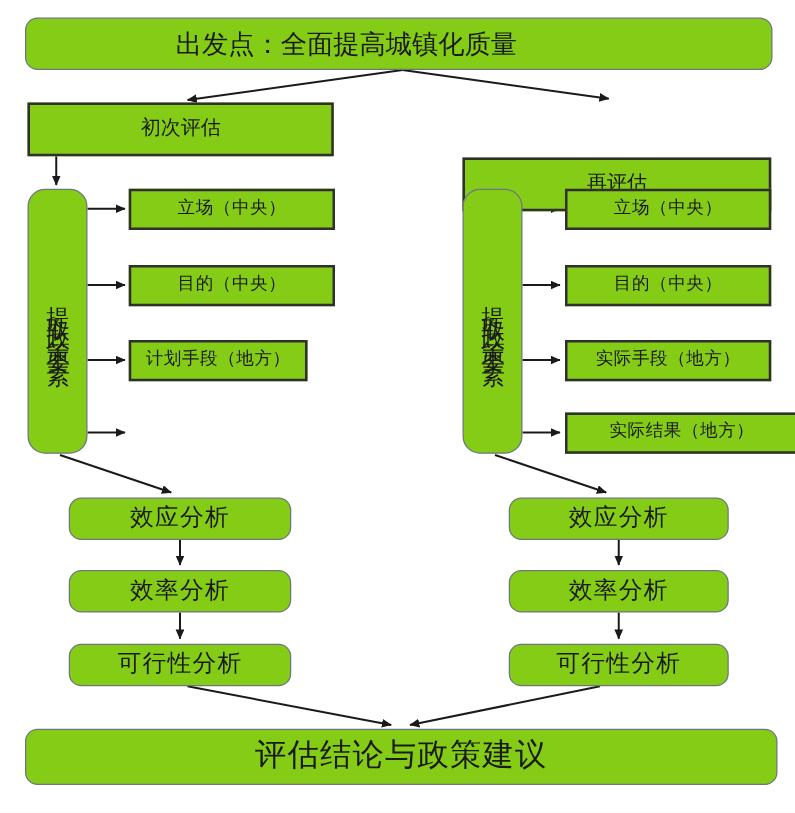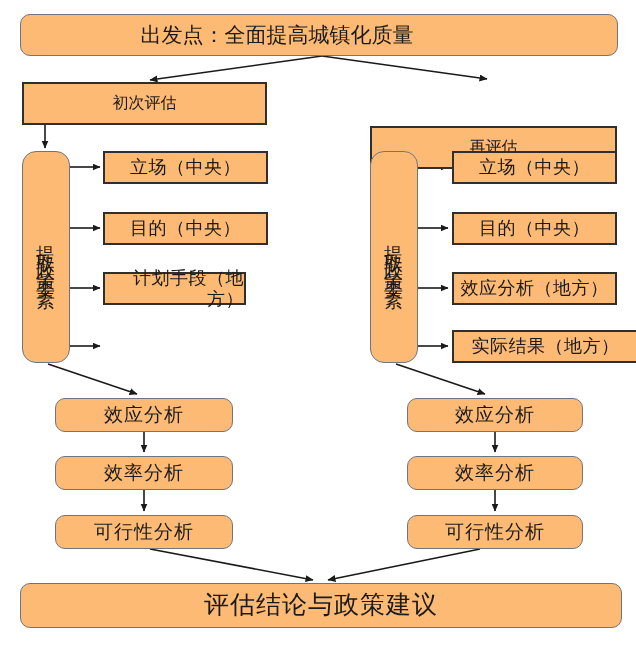--- a/index.html
+++ b/index.html
@@ -4,29 +4,29 @@
 <style>
   html,body{margin:0;padding:0;background:#f6f6f6;}
   #canvas{
     position:relative;width:636px;height:650px;background:#ffffff;
     font-family:"Liberation Serif","DejaVu Serif",serif;
     color:#1a1a1a;overflow:hidden;
   }
   #arrows{position:absolute;left:0;top:0;width:636px;height:650px;pointer-events:none;}
   .box{
     position:absolute;box-sizing:border-box;display:flex;
-    align-items:center;justify-content:center;text-align:right;
-    background:#fdba74;line-height:1.15;font-family:Liberation Serif, serif;
+    align-items:center;justify-content:center;text-align:left;
+    background:#84cc16;line-height:1.15;font-family:Liberation Serif, serif;
   }
   .rect{border:2px solid #2f2f2f;}
   .rounded{border:1.5px solid #6d767f;border-radius:10px;}
   .tall{border:1.5px solid #6d767f;border-radius:14px;}
   .f-title{font-size:21px;}
   .f-branch{font-size:16px;}
-  .f-elem{font-size:18px;letter-spacing:0.5px;}
+  .f-elem{font-size:14px;letter-spacing:0.5px;}
   .f-analysis{font-size:19px;letter-spacing:1px;}
   .f-conclusion{font-size:25px;letter-spacing:1px;}
   .shift-left{transform:translateX(-42px);display:inline-block;}
   .vtext{
     writing-mode:vertical-rl;text-orientation:upright;
     font-size:19px;letter-spacing:9px;line-height:1;
   }
 </style>
 </head>
 <body>
@@ -98,21 +98,21 @@
     <span>计划手段（地方）</span>
   </div>
 
   <div class="box rect f-elem" style="left:452px;top:151px;width:165px;height:33px;">
     <span>立场（中央）</span>
   </div>
   <div class="box rect f-elem" style="left:452px;top:212px;width:165px;height:33px;">
     <span>目的（中央）</span>
   </div>
   <div class="box rect f-elem" style="left:452px;top:272px;width:165px;height:33px;">
-    <span>效应分析（地方）</span>
+    <span>实际手段（地方）</span>
   </div>
   <div class="box rect f-elem" style="left:452px;top:330px;width:187px;height:33px;">
     <span>实际结果（地方）</span>
   </div>
 
   <div class="box rounded f-analysis" style="left:55px;top:398px;width:178px;height:34px;">
     <span>效应分析</span>
   </div>
   <div class="box rounded f-analysis" style="left:55px;top:456px;width:178px;height:34px;">
     <span>效率分析</span>

